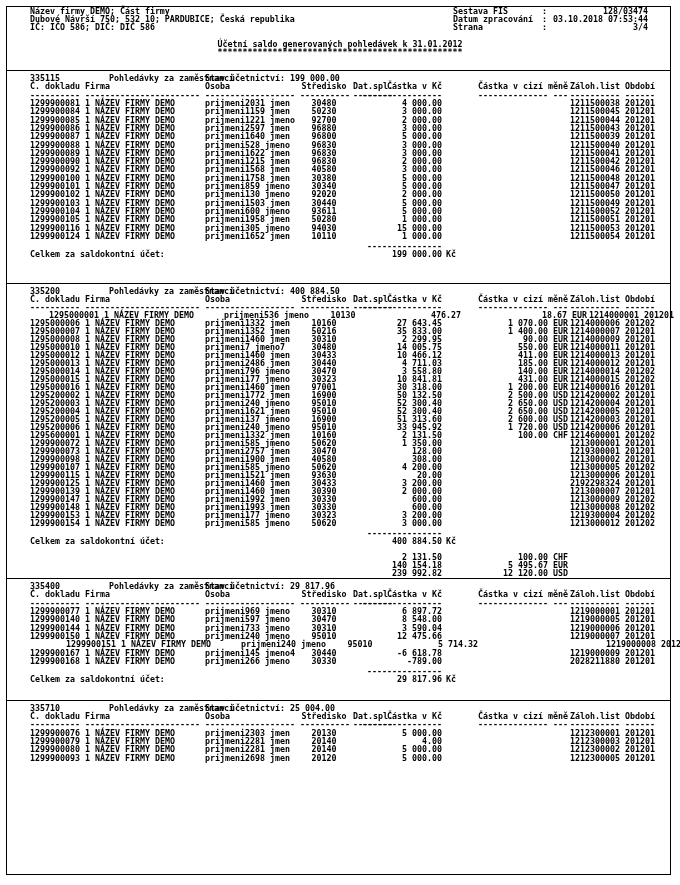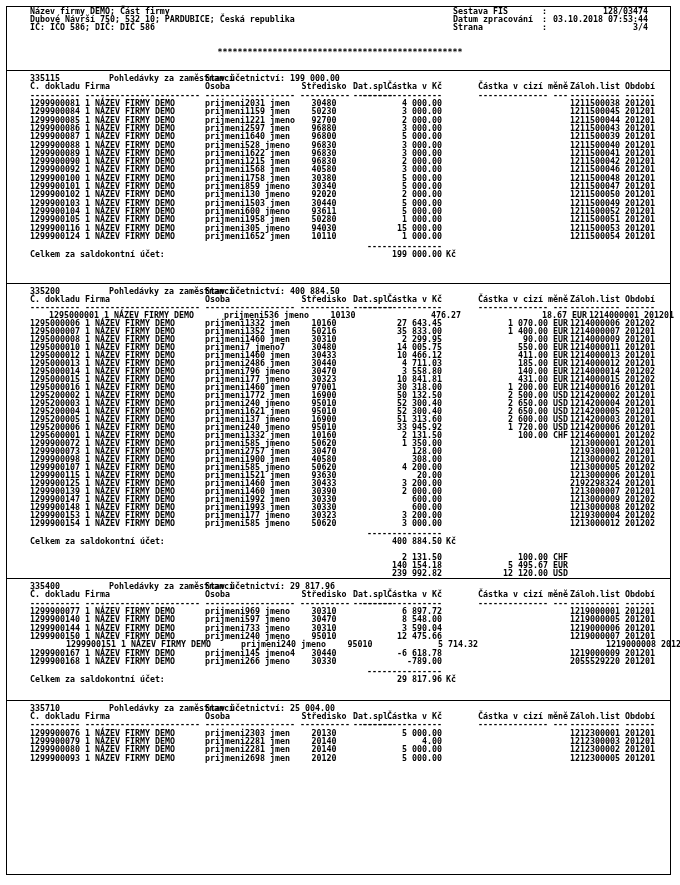--- a/index.html
+++ b/index.html
@@ -57,20 +57,21 @@
   <div class="row" style="top:23px">
     <span class="sp m-label">Strana</span>
     <span class="sp m-colon"></span>
   </div>
 
   <div class="row" style="top:23px">
     <span class="sp m-colon">:</span>
     <span class="sp m-value">3/4</span>
   </div>
 
+  <div class="ln title-line" style="top:40px">Účetní saldo generovaných pohledávek k 31.01.2012</div>
   <div class="ln title-line" style="top:48px">*************************************************</div>
 
   <div id="sections">
       <div>
         <div class="hr" style="top: 70px;"></div>
         <div class="row" style="top: 74px; text-align: right;">
           <span class="sp s-acc">335115</span>
           <span class="sp s-name">Pohledávky za zaměstnanci</span>
           <span class="sp s-stav">Stav účetnictví: 199 000.00</span>
         </div>
@@ -671,21 +672,21 @@
           <span class="sp c-kc">-6 618.78</span>
           <span class="sp c-zaloh">1219000009</span>
           <span class="sp c-obd">201201</span>
         </div>
         <div class="row" style="top: 656.8px;">
           <span class="sp c-doc">1299900168</span>
           <span class="sp c-firma">1 NÁZEV FIRMY DEMO</span>
           <span class="sp c-osoba">prijmeni266 jmeno</span>
           <span class="sp c-stred">30330</span>
           <span class="sp c-kc">-789.00</span>
-          <span class="sp c-zaloh">2055529220</span>
+          <span class="sp c-zaloh">2028211880</span>
           <span class="sp c-obd">201201</span>
         </div>
         <div class="row" style="top: 666.6px;">
           <span class="sp c-subdash">---------------</span>
         </div>
         <div class="row" style="top: 675.1px;">
           <span class="sp t-label">Celkem za saldokontní účet:</span>
           <span class="sp c-kc">29 817.96</span>
           <span class="sp c-kcsuf">Kč</span>
         </div>

